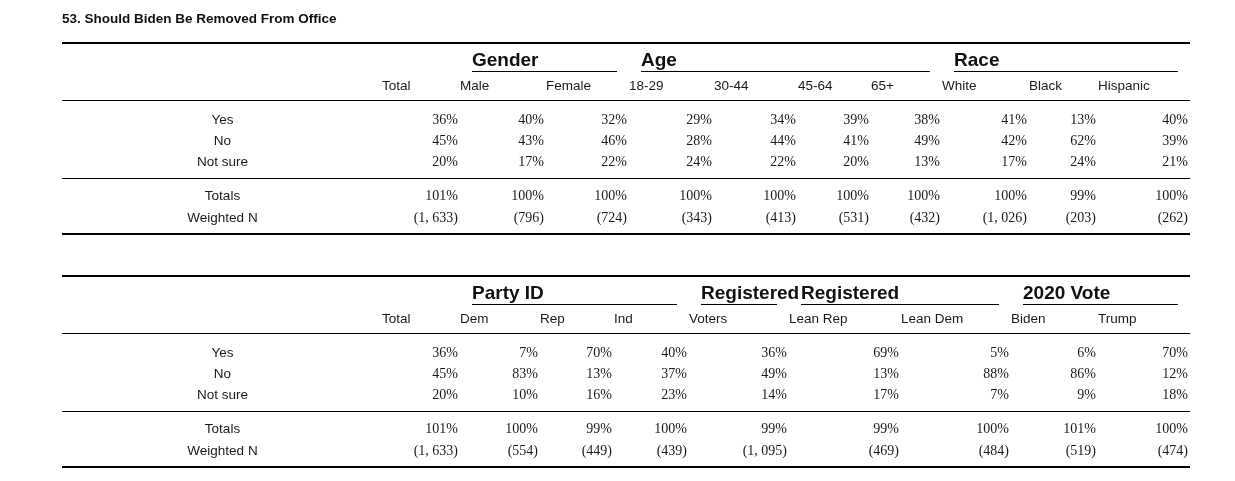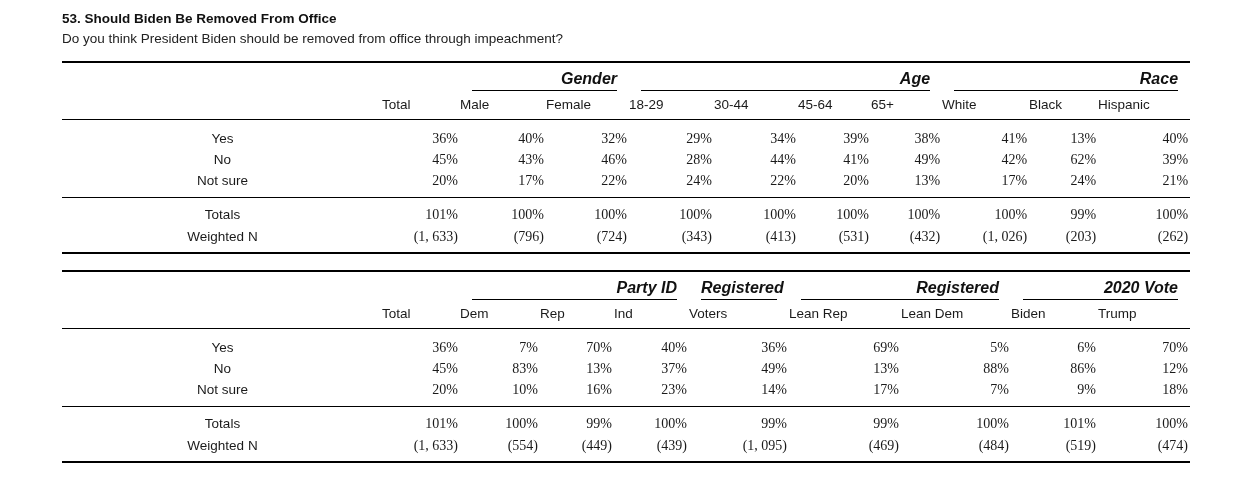--- a/index.html
+++ b/index.html
@@ -14,29 +14,28 @@
   .hdr { padding:9px 0 0 62px; }
   .title { font-size:13.5px; font-weight:bold; line-height:20px; color:#111; }
   .subtitle { font-size:13.5px; line-height:19px; color:#222; }
 
   table.xtab {
     border-collapse:collapse; table-layout:fixed;
     width:1128px; margin-left:62px;
     border-top:2.2px solid #000; border-bottom:2.2px solid #000;
   }
   table.xtab.first { margin-top:13px; }
-  table.xtab.second { margin-top:16px; }
+  table.xtab.second { margin-top:40px; }
 
   tr.groups th { padding:8px 0 0 0; vertical-align:bottom; }
   tr.groups .grp {
-    display:block; text-align:right;
-    font-size:16px; font-weight:bold; color:#111;
+    display:block; text-align:left;
+    font-size:19px; font-weight:bold; color:#111;
     line-height:16px; padding-bottom:3px; margin:0 12px;
     border-bottom:1.2px solid #000;
-    font-style:italic;
   }
   tr.cols th {
     font-weight:normal; font-size:13.5px; color:#1a1a1a;
     text-align:left; vertical-align:bottom;
     padding:6px 2px 7px 0; line-height:15px;
     border-bottom:1.1px solid #000;
   }
   tr.cols th.lbl { text-align:left; padding-left:3px; }
 
   tbody td {
@@ -55,21 +54,20 @@
   tbody.tot td { line-height:22px; }
   tbody.tot tr:first-child td { border-top:1.1px solid #000; padding-top:6px; }
   tbody.tot tr:last-child td { padding-bottom:4px; }
 </style>
 </head>
 <body>
 
 <div class="page">
   <div class="hdr">
     <div class="title">53. Should Biden Be Removed From Office</div>
-    <div class="subtitle">Do you think President Biden should be removed from office through impeachment?</div>
   </div>
   <div id="tables">
       <table class="xtab first">
         <colgroup>
           <col style="width:320px">
           <col style="width:78px">
           <col style="width:86px">
           <col style="width:83px">
           <col style="width:85px">
           <col style="width:84px">

